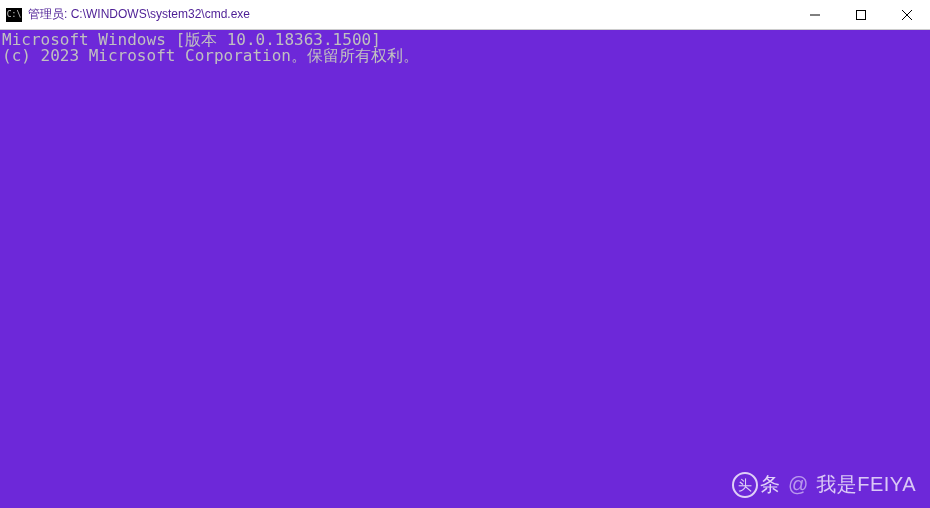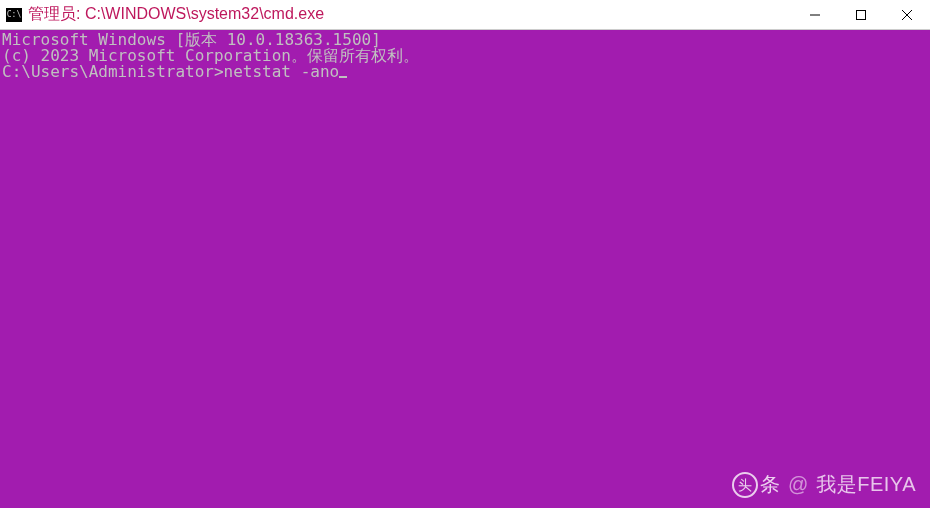--- a/index.html
+++ b/index.html
@@ -26,43 +26,43 @@
       background: #000;
       display: inline-flex;
       align-items: center;
       justify-content: center;
       margin-right: 6px;
       font-size: 8px;
       color: #ccc;
       font-family: Consolas, monospace;
     }
     .title-text {
-      font-size: 16px;
-      color: #be185d;
+      font-size: 12px;
+      color: #4c1d95;
       font-family: "Microsoft YaHei", "SimSun", sans-serif;
     }
     .win-controls {
       position: absolute;
       right: 0;
       top: 0;
       height: 30px;
       display: flex;
     }
     .win-btn {
       width: 46px;
       height: 30px;
       display: flex;
       align-items: center;
       justify-content: center;
       font-family: sans-serif;
       color: #000;
     }
     .win-btn svg { display: block; }
     .terminal {
-      background: #a21caf;
+      background: #6d28d9;
       color: #c0c0c0;
       font-size: 16px;
       line-height: 16px;
       padding: 2px 0 0 2px;
       white-space: pre;
       font-family: "NSimSun", "SimSun", "MS Gothic", Consolas, monospace;
       height: calc(100% - 30px);
       letter-spacing: 0;
     }
     .term-line { display: block; }
@@ -125,21 +125,21 @@
     </div>
     <div class="win-btn">
       <svg width="10" height="10" viewBox="0 0 10 10">
           <line x1="0" y1="0" x2="10" y2="10" stroke="#000" stroke-width="1"></line>
           <line x1="10" y1="0" x2="0" y2="10" stroke="#000" stroke-width="1"></line>
         </svg>
     </div>
   </div>
 </div>
 
-<div class="terminal"><span class="term-line">Microsoft Windows [版本 10.0.18363.1500]</span><span class="term-line">(c) 2023 Microsoft Corporation。保留所有权利。</span><span class="term-line"></span><span class="term-line"><span>C:\Users\Administrator&gt;</span><span>netstat -ano</span><span class="cursor"></span></span></div>
+<div class="terminal"><span class="term-line">Microsoft Windows [版本 10.0.18363.1500]</span><span class="term-line">(c) 2023 Microsoft Corporation。保留所有权利。</span><span class="term-line"></span></div>
 
 <div class="watermark">
   <span class="wm-logo">
     <span class="wm-circle">头</span>
     <span>条</span>
   </span>
   <span class="wm-at">@</span>
   <span class="wm-user">我是FEIYA</span>
 </div>
 

